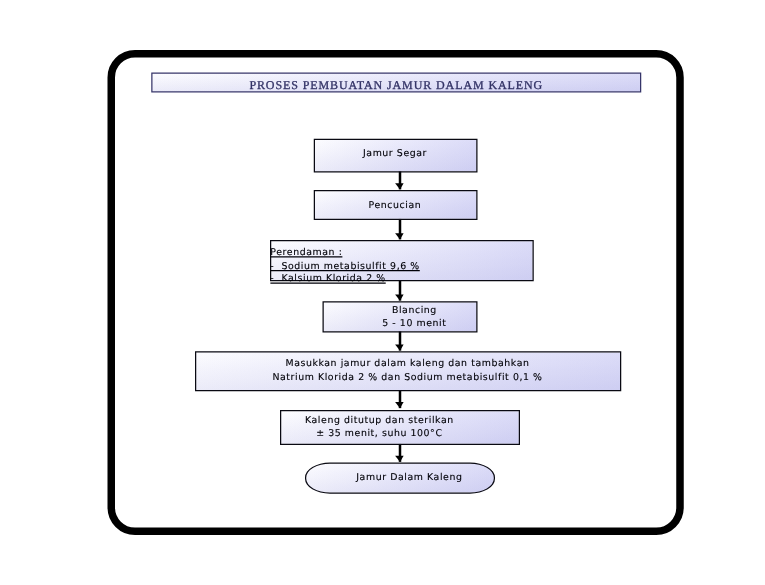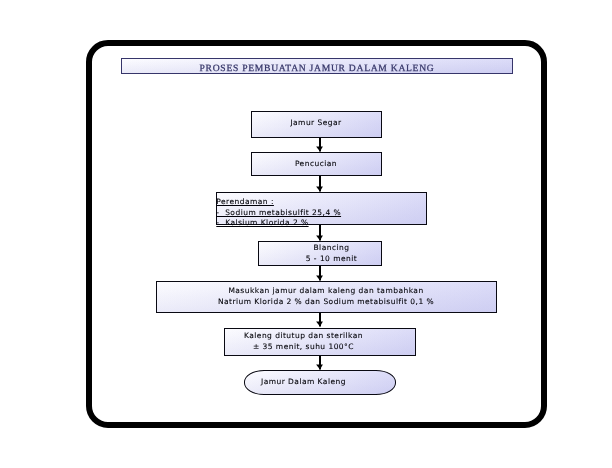--- a/index.html
+++ b/index.html
@@ -34,21 +34,21 @@
   .n4{left:258px;top:241px;width:124px;height:25px;}
   .n5{left:156px;top:281px;width:341px;height:32px;}
   .n6{left:224px;top:328px;width:192px;height:28px;}
   .n7{left:244px;top:370px;width:152px;height:25px;}
   .t1{left:251px;top:118.4px;width:130px;}
   .t2{left:251px;top:158.6px;width:130px;}
   .t3{left:216.3px;top:197.4px;width:212px;}
   .t4{left:270px;top:243.4px;width:123px;}
   .t5{left:157px;top:286.2px;width:338px;}
   .t6{left:208px;top:331.0px;width:191px;text-align:center;}
-  .t7{left:228px;top:376.8px;width:151px;}
+  .t7{left:252px;top:376.8px;width:151px;}
 </style>
 </head>
 <body>
 
 <div id="stage">
   <div class="frame"></div>
   <div class="titlebox"></div>
   <div class="titletext">PROSES PEMBUATAN JAMUR DALAM KALENG</div>
 
   <svg class="arrows" width="612" height="468" viewBox="0 0 612 468">
@@ -83,18 +83,18 @@
   <div class="node n1"></div>
   <div class="node n2"></div>
   <div class="node n3"></div>
   <div class="node n4"></div>
   <div class="node n5"></div>
   <div class="node n6"></div>
   <div class="node n7 oval"></div>
 
   <div class="txt t2">Pencucian</div>
   <div class="txt t1">Jamur Segar</div>
-  <div class="txt t3 left"><div>Perendaman :</div><div>-  Sodium metabisulfit 25,4 %</div><div>-  Kalsium Klorida 2 %</div></div>
+  <div class="txt t3 left"><div>Perendaman :</div><div>-  Sodium metabisulfit 9,6 %</div><div>-  Kalsium Klorida 2 %</div></div>
   <div class="txt t4"><div>Blancing</div><div>5 - 10 menit</div></div>
   <div class="txt t5"><div>Masukkan jamur dalam kaleng dan tambahkan</div><div>Natrium Klorida 2 % dan Sodium metabisulfit 0,1 %</div></div>
   <div class="txt t6"><div>Kaleng ditutup dan sterilkan</div><div>± 35 menit, suhu 100°C</div></div>
   <div class="txt t7">Jamur Dalam Kaleng</div>
 </div>
 
 </body></html>

